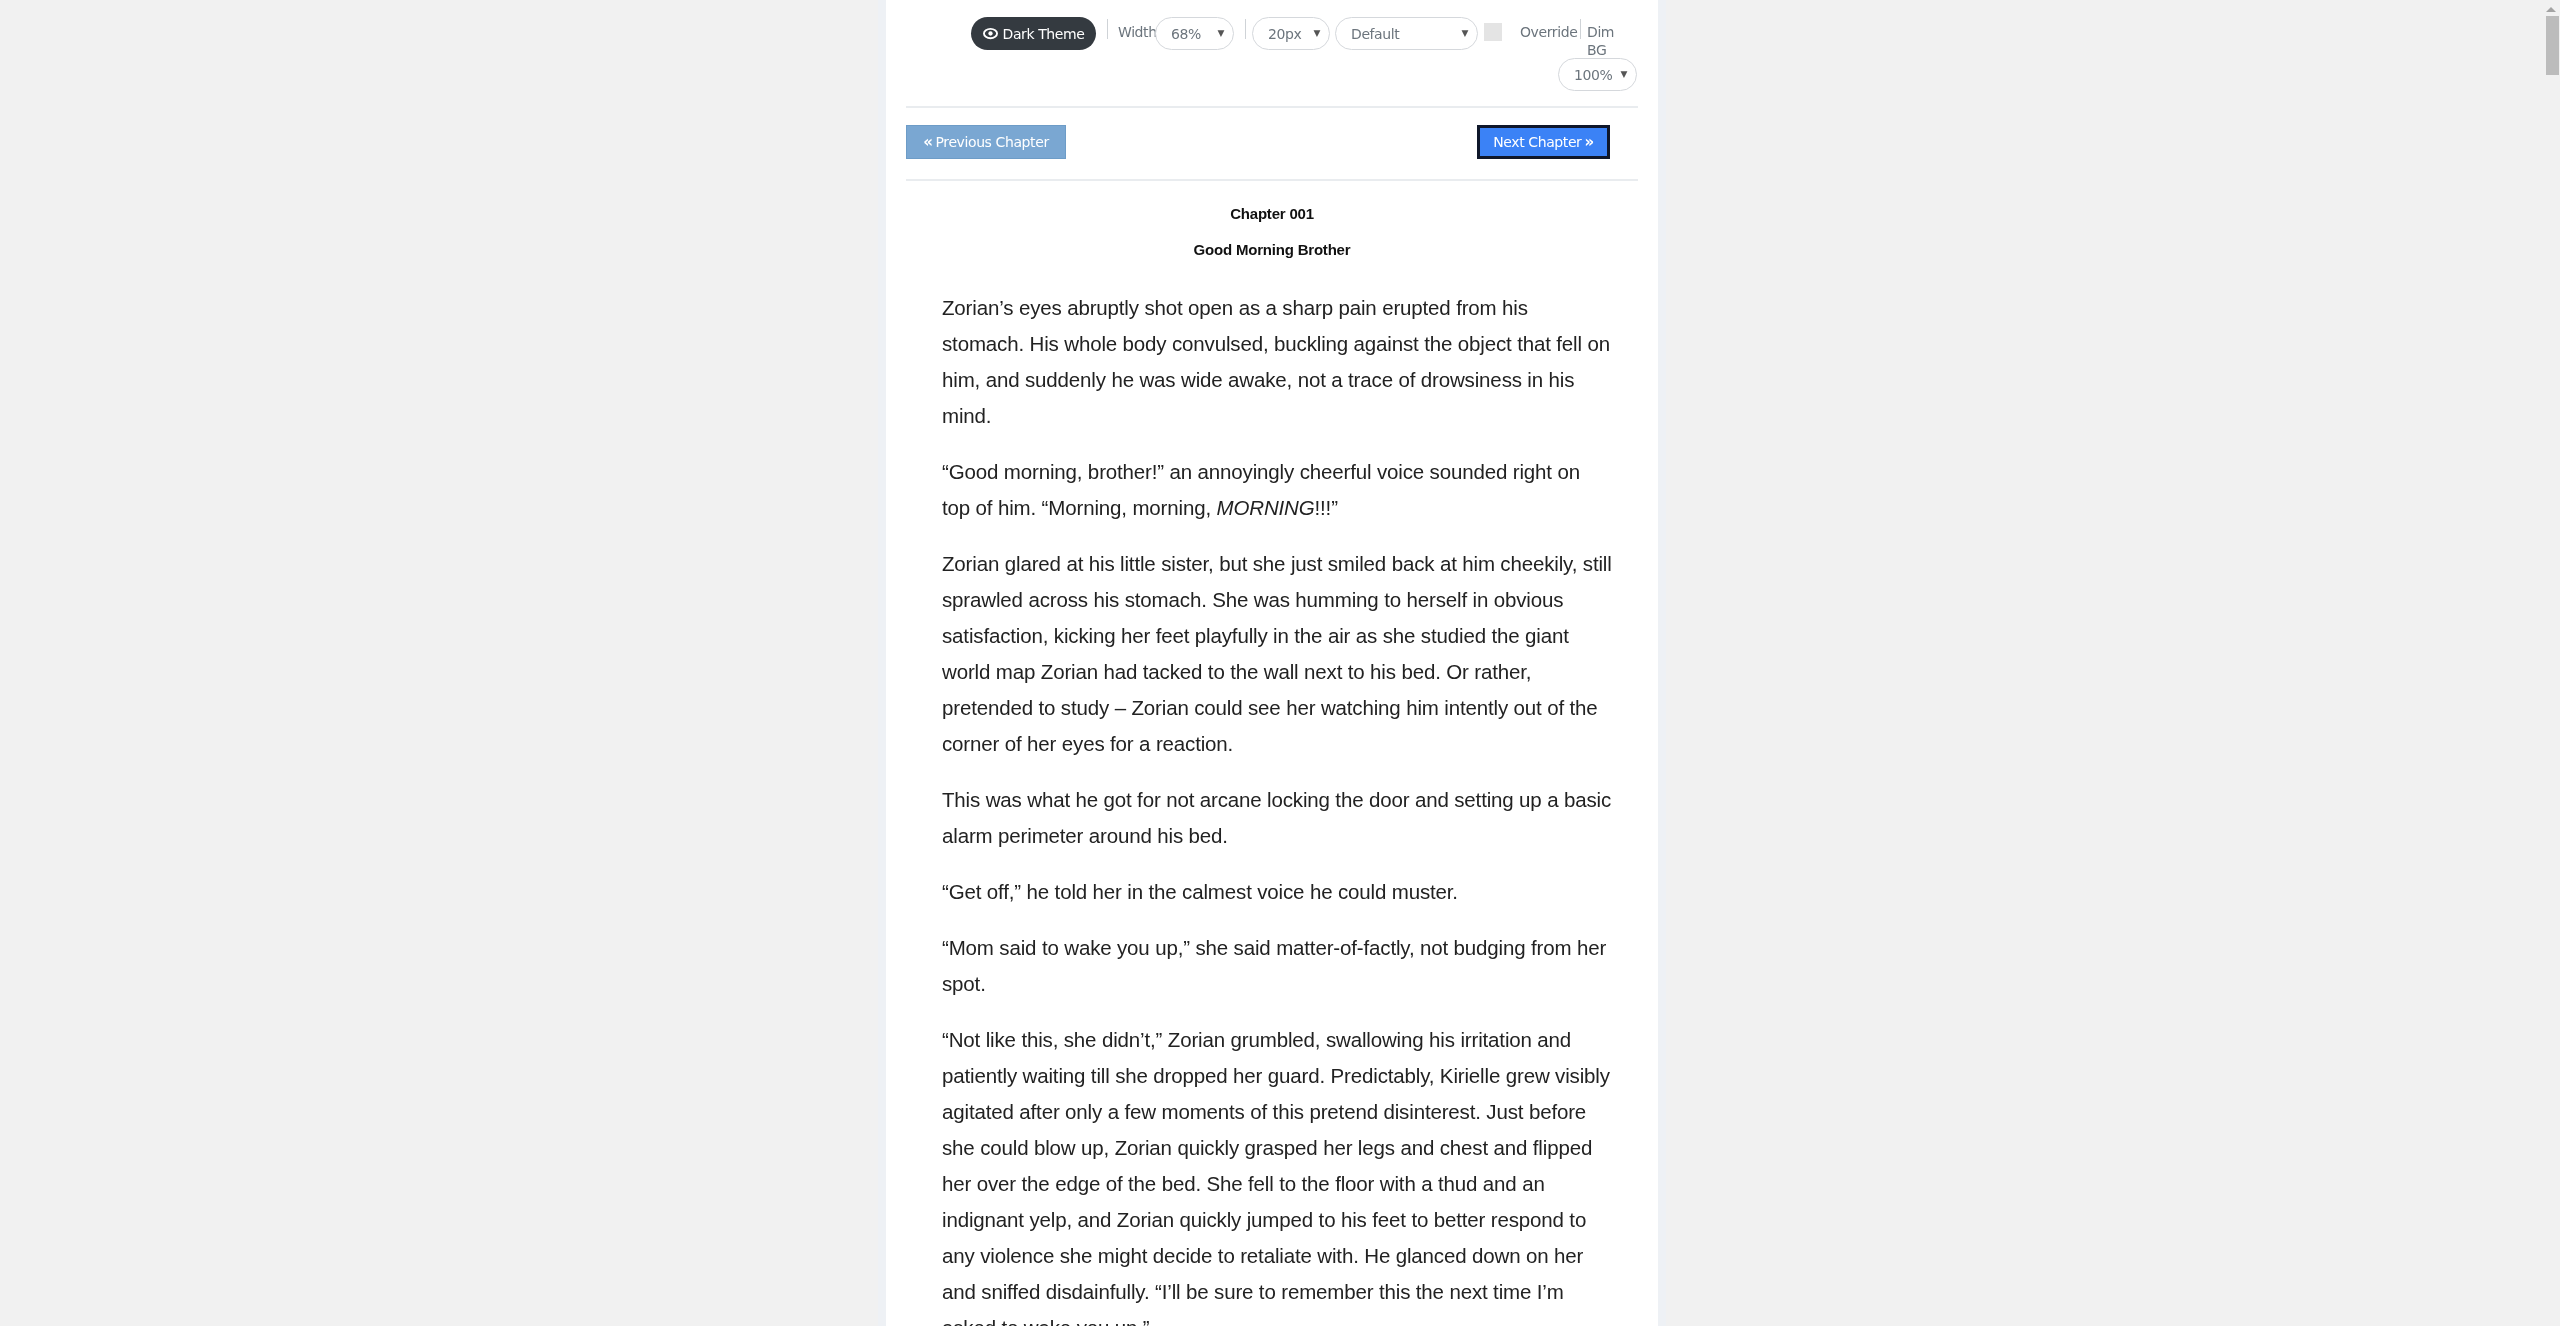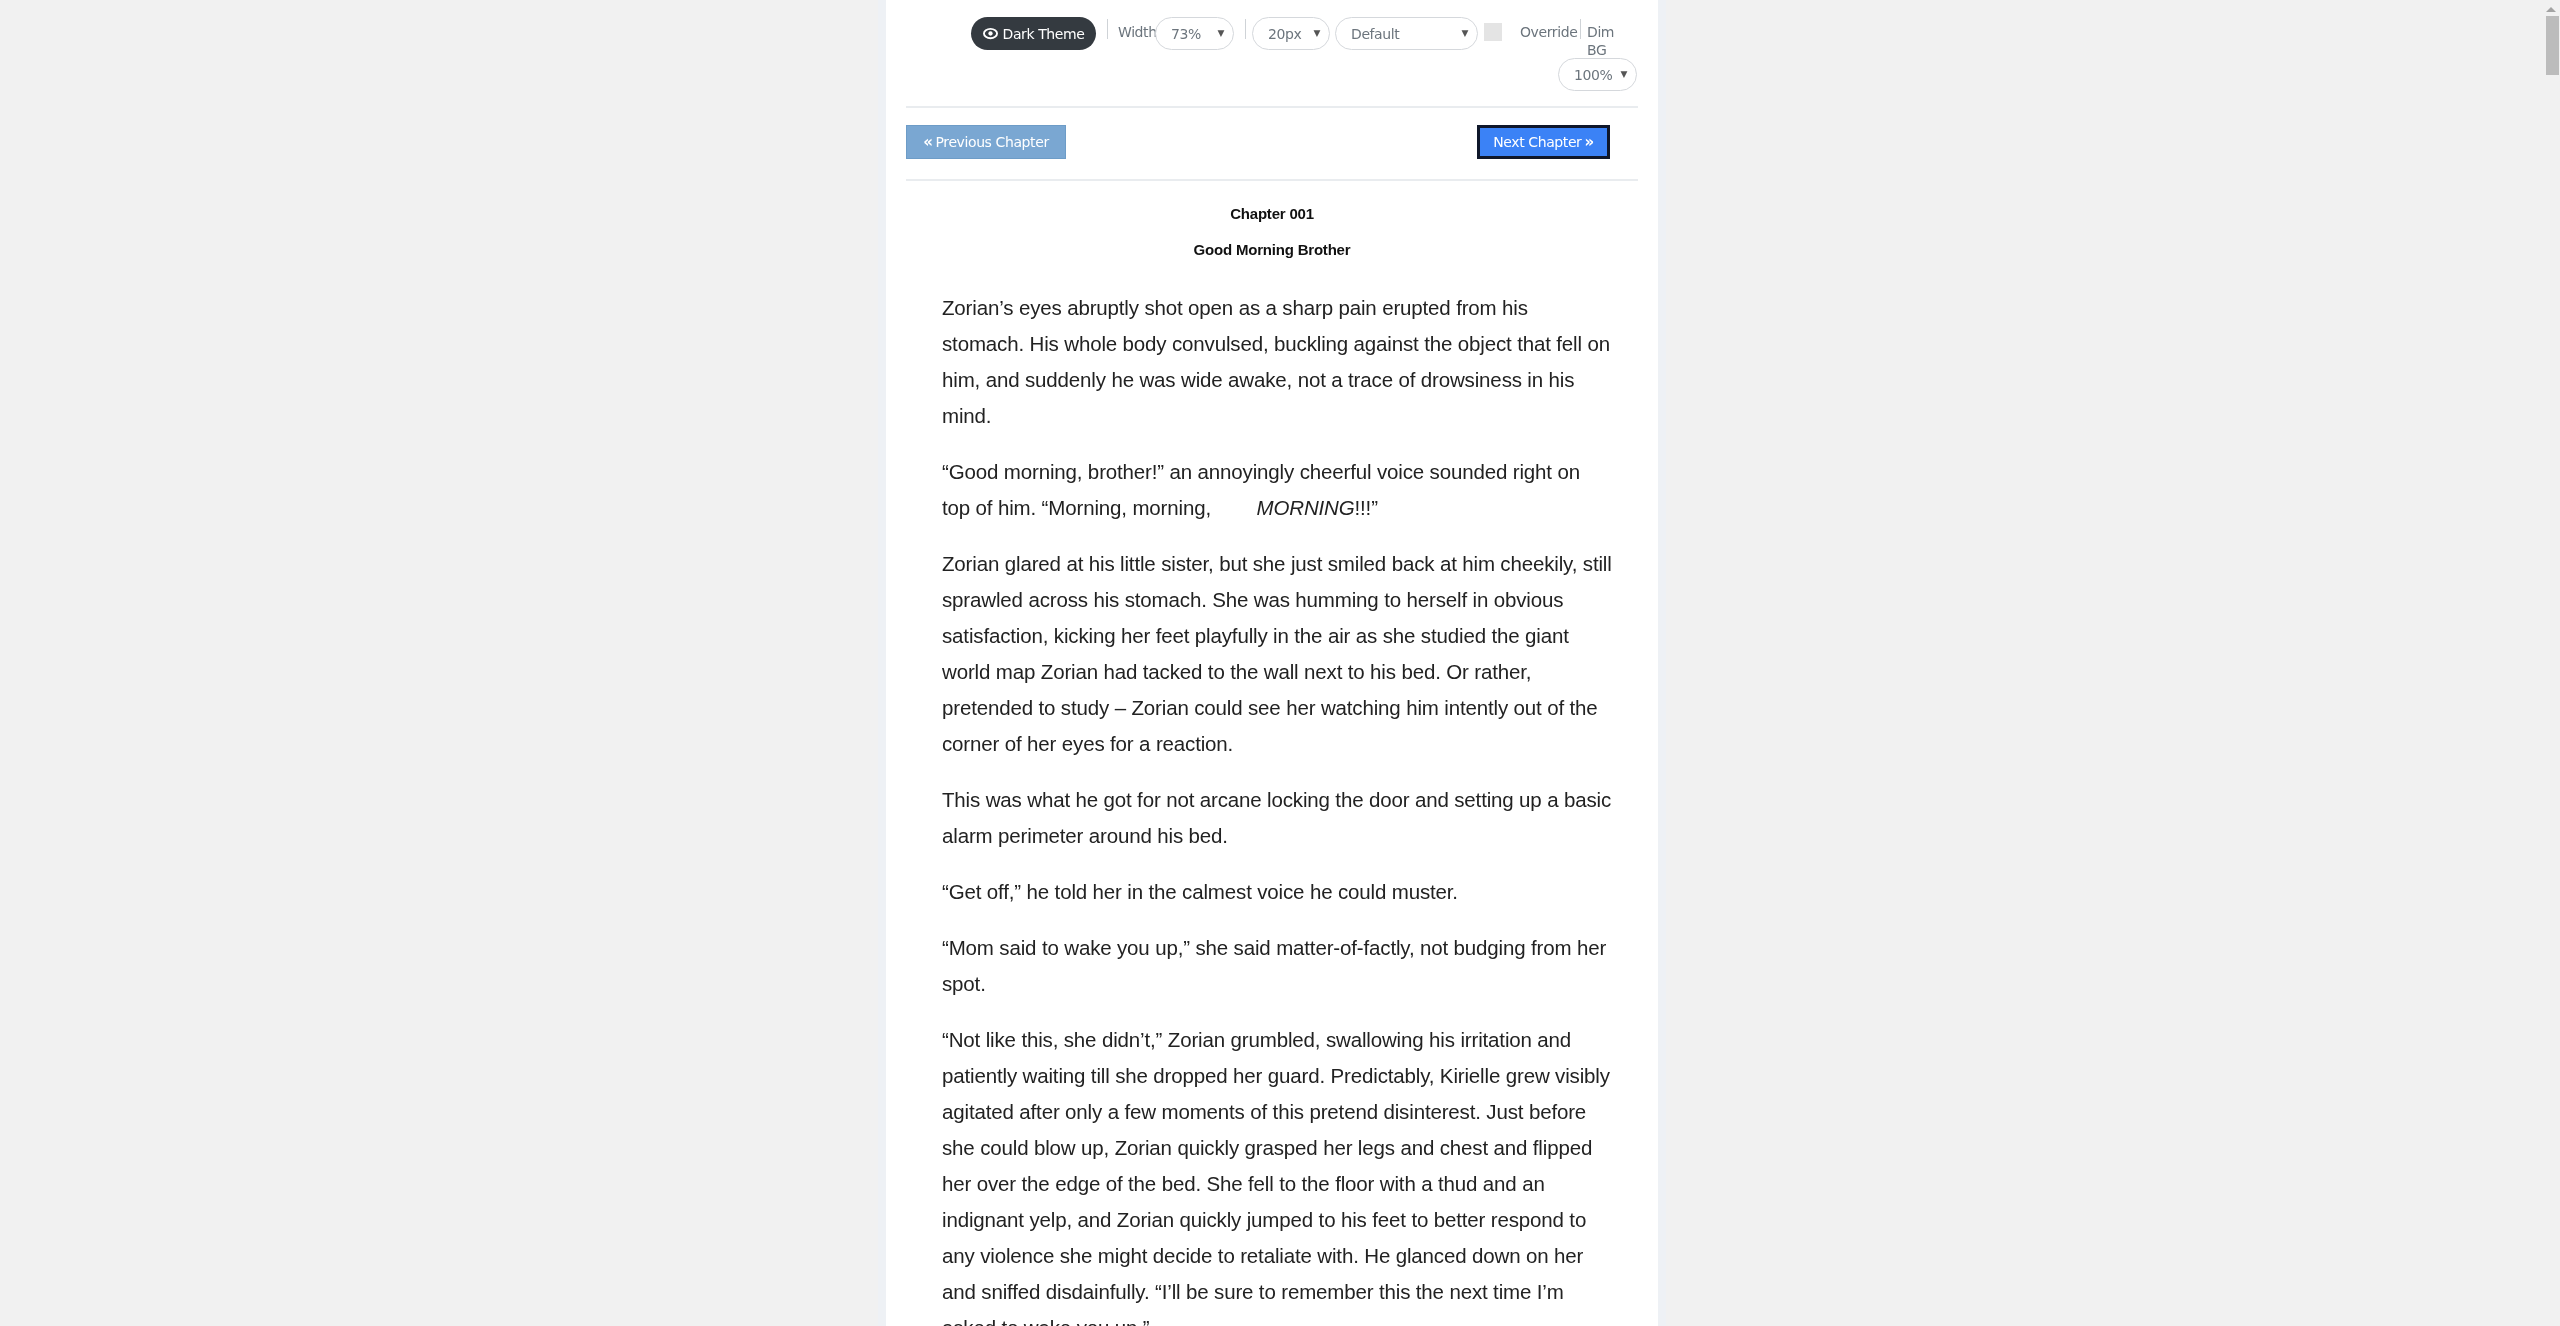--- a/index.html
+++ b/index.html
@@ -48,21 +48,21 @@
   .chev { font-size: 15px; font-weight: bold; }
   .title {
     position: absolute; left: 0; width: 772px; text-align: center;
     font-weight: bold; font-size: 15px; color: #111; letter-spacing: -0.2px;
   }
   .content {
     position: absolute; left: 56px; top: 290px; width: 670px;
     font-size: 20.5px; line-height: 36px; color: #222; letter-spacing: -0.15px;
   }
   .content p { margin: 0 0 20px 0; }
-  .content em { font-style: italic; margin-left: 40px; }
+  .content em { font-style: italic; }
   .scrollbar {
     position: absolute; right: 0; top: 0; width: 17px; height: 1326px; background: #f1f1f1;
   }
   .scroll-up {
     position: absolute; left: 3px; top: 7px; width: 0; height: 0;
     border-left: 5px solid transparent; border-right: 5px solid transparent; border-bottom: 5px solid #a3a3a3;
   }
   .scroll-thumb { position: absolute; left: 3px; top: 16px; width: 13px; height: 59px; background: #bcbcbc; }
 </style>
 </head>
@@ -78,21 +78,21 @@
         <ellipse cx="8" cy="8" rx="7" ry="5" fill="none" stroke="#fff" stroke-width="2"></ellipse>
         <circle cx="8" cy="8" r="2.3" fill="#fff"></circle>
       </svg>
       <span>Dark Theme</span>
     </div>
 
     <div class="vsep" style="left:221px; top:19px; height:20px;"></div>
     <div class="lbl" style="left:232px; top:23px;">Width</div>
 
     <div class="sel" style="left:269px; top:17px; width:79px;">
-      <span>73%</span>
+      <span>68%</span>
       <span class="caret">▼</span>
     </div>
 
     <div class="vsep" style="left:359px; top:19px; height:20px;"></div>
 
     <div class="sel" style="left:366px; top:17px; width:78px;">
       <span>20px</span>
       <span class="caret">▼</span>
     </div>
 

